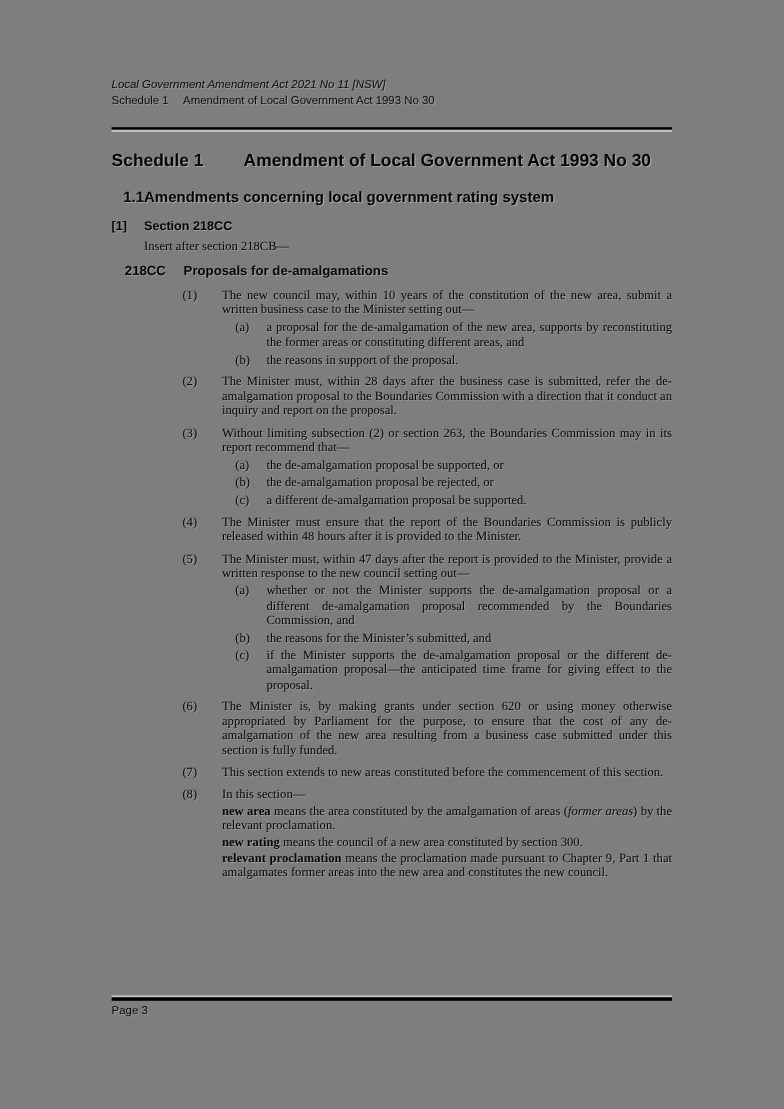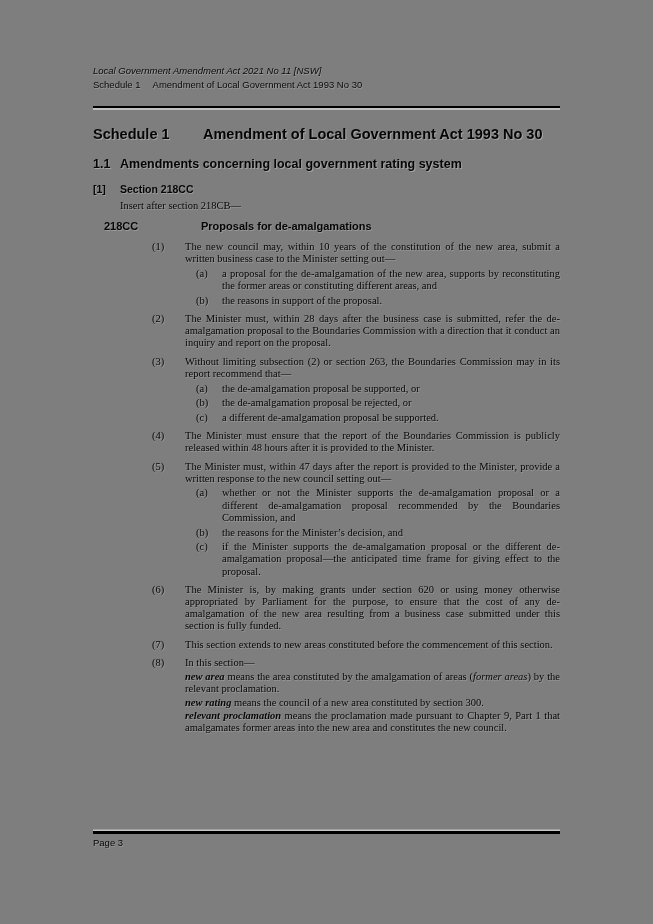--- a/index.html
+++ b/index.html
@@ -33,52 +33,52 @@
     text-shadow:1px 1px 0 rgba(255,255,255,0.3);
   }
   .doc-title .num{flex:none;width:110px;}
   
   .sub-title{
     position:absolute;top:157px;left:93px;width:467px;
     display:flex;font-family:"Liberation Sans", sans-serif;
     font-weight:bold;font-size:12.5px;line-height:15px;
     text-shadow:1px 1px 0 rgba(255,255,255,0.3);
   }
-  .sub-title .num{flex:none;width:27px;}
+  .sub-title .num{flex:none;width:27px;text-align:right;}
   
   .amend-item{
     position:absolute;top:183px;left:93px;width:467px;
     display:flex;font-family:"Liberation Sans", sans-serif;
     font-weight:bold;font-size:10.5px;line-height:13px;
   }
   .amend-item .num{flex:none;width:27px;}
   .instruction{
     position:absolute;top:199px;left:120px;width:440px;
     font-size:10.5px;line-height:13px;
   }
   
   .sec-head{
     position:absolute;top:220px;left:104px;width:456px;
     display:flex;font-family:"Liberation Sans", sans-serif;
-    font-weight:bold;font-size:11px;line-height:13px;gap:48px;
+    font-weight:bold;font-size:11px;line-height:13px;
   }
   .sec-head .num{flex:none;width:49px;}
   
   .provisions{
     position:absolute;top:235px;left:93px;width:467px;
     font-size:10.5px;line-height:12.2px;
   }
   .row{display:flex;}
   .row.subsection{margin-top:6px;}
   .row.subsection .num{flex:none;margin-left:59px;width:33px;}
   .row.paragraph{margin-top:2.5px;}
   .row.paragraph .num{flex:none;margin-left:103px;width:26px;}
   .row .txt{flex:1;text-align:justify;}
   .definition{margin-left:92px;margin-top:1.5px;text-align:justify;}
-  .part-term{font-weight:bold;font-style:italic;margin-top:41px;}
+  .part-term{font-weight:bold;margin-top:41px;}
   .part-italic{font-style:italic;}
   
   .rule-bottom{
     position:absolute;top:831px;left:93px;width:467px;height:2.5px;
     background:#000;box-shadow:0 -1.5px 0 rgba(255,255,255,0.55);
   }
   .page-num{
     position:absolute;top:837px;left:93px;
     font-family:"Liberation Sans", sans-serif;font-size:9.5px;
   }
@@ -159,21 +159,21 @@
       <div class="row subsection">
         <span class="num">(5)</span>
         <span class="txt">The Minister must, within 47 days after the report is provided to the Minister, provide a written response to the new council setting out—</span>
       </div>
       <div class="row paragraph">
         <span class="num">(a)</span>
         <span class="txt">whether or not the Minister supports the de-amalgamation proposal or a different de-amalgamation proposal recommended by the Boundaries Commission, and</span>
       </div>
       <div class="row paragraph">
         <span class="num">(b)</span>
-        <span class="txt">the reasons for the Minister’s decision, and</span>
+        <span class="txt">the reasons for the Minister’s submitted, and</span>
       </div>
       <div class="row paragraph">
         <span class="num">(c)</span>
         <span class="txt">if the Minister supports the de-amalgamation proposal or the different de-amalgamation proposal—the anticipated time frame for giving effect to the proposal.</span>
       </div>
       <div class="row subsection">
         <span class="num">(6)</span>
         <span class="txt">The Minister is, by making grants under section 620 or using money otherwise appropriated by Parliament for the purpose, to ensure that the cost of any de-amalgamation of the new area resulting from a business case submitted under this section is fully funded.</span>
       </div>
       <div class="row subsection">

